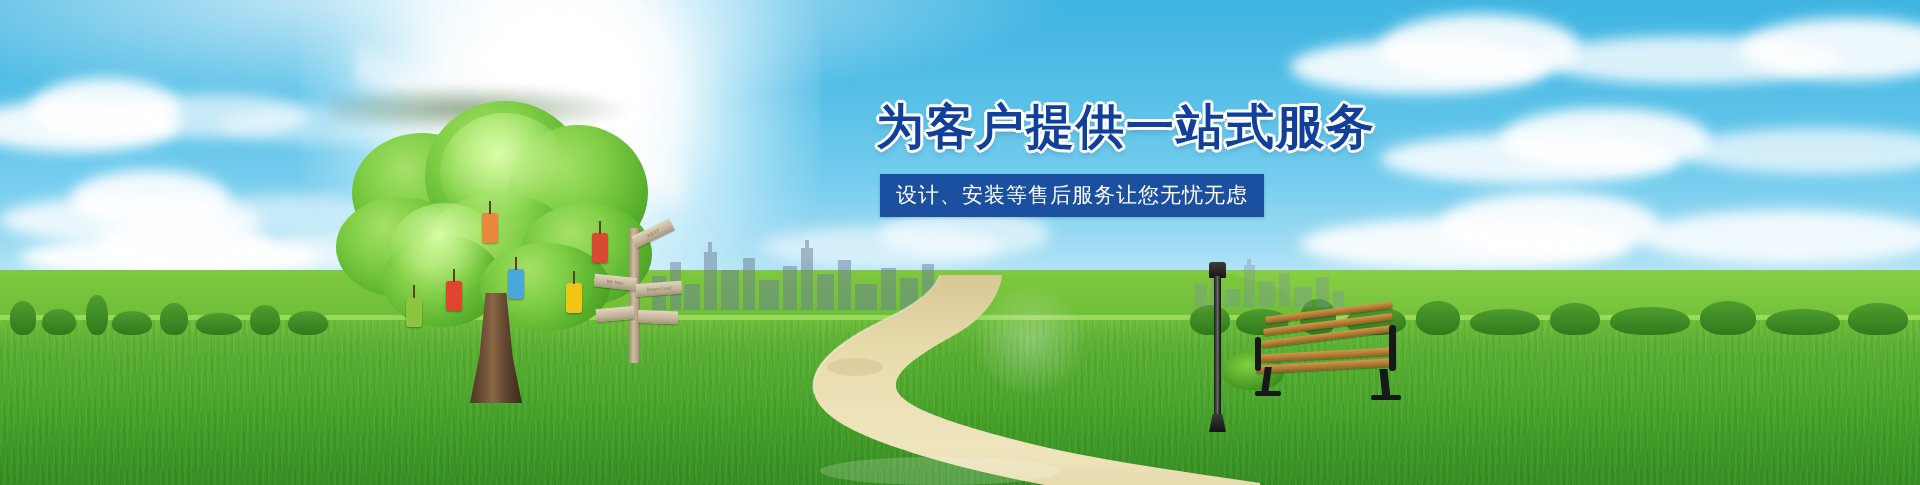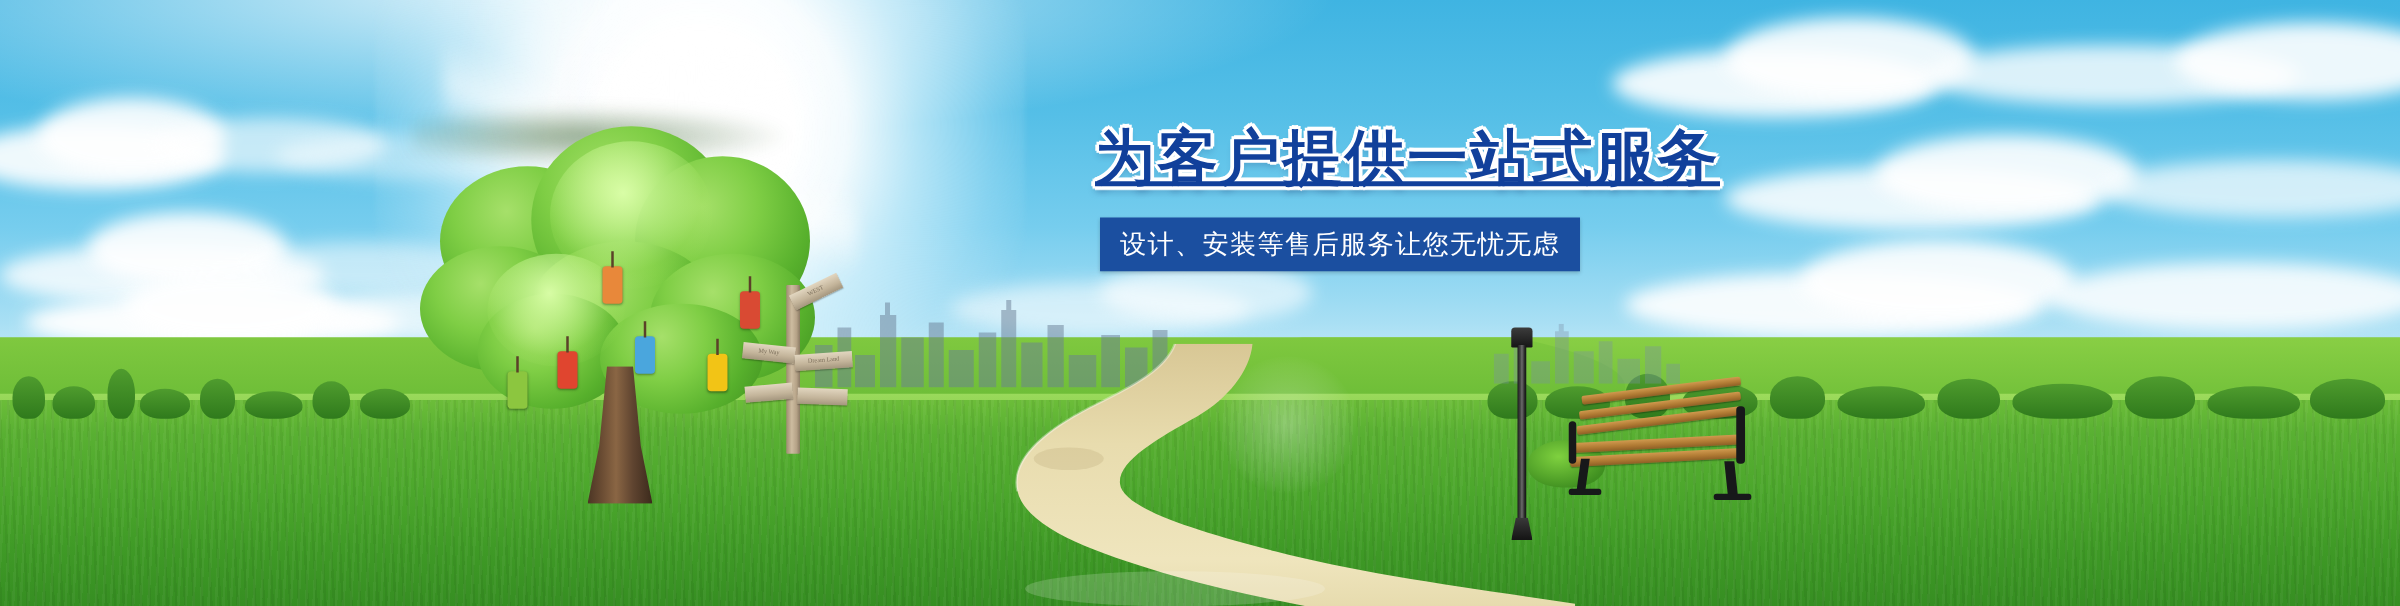--- a/index.html
+++ b/index.html
@@ -125,21 +125,21 @@
     letter-spacing:2px; line-height:1.18;
     text-shadow:
       -2px -2px 0 #fff, 2px -2px 0 #fff, -2px 2px 0 #fff, 2px 2px 0 #fff,
       -2px 0 0 #fff, 2px 0 0 #fff, 0 -2px 0 #fff, 0 2px 0 #fff,
       0 3px 4px rgba(0,60,0,.18); }
   .headline-blue { font-size:48px; font-weight:bold; color:#11409b;
     letter-spacing:2px; line-height:1.2; margin-top:2px; margin-left:-4px;
     text-shadow:
       -2px -2px 0 #fff, 2px -2px 0 #fff, -2px 2px 0 #fff, 2px 2px 0 #fff,
       -3px 0 0 #fff, 3px 0 0 #fff, 0 -3px 0 #fff, 0 3px 0 #fff,
-      0 4px 6px rgba(0,20,80,.25); text-decoration: underline; }
+      0 4px 6px rgba(0,20,80,.25); }
   .subbar { display:inline-block; background:#1b4fa0; color:#fff;
     font-size:21px; letter-spacing:1px; padding:7px 16px 8px 16px;
     box-shadow:0 1px 3px rgba(0,0,0,.2); white-space:nowrap;text-align:right; }
   .subbar-wrap1 { margin-top:18px; }
   .subbar-wrap2 { margin-top:7px; }
 </style>
 </head>
 <body>
 
 <div class="banner">

